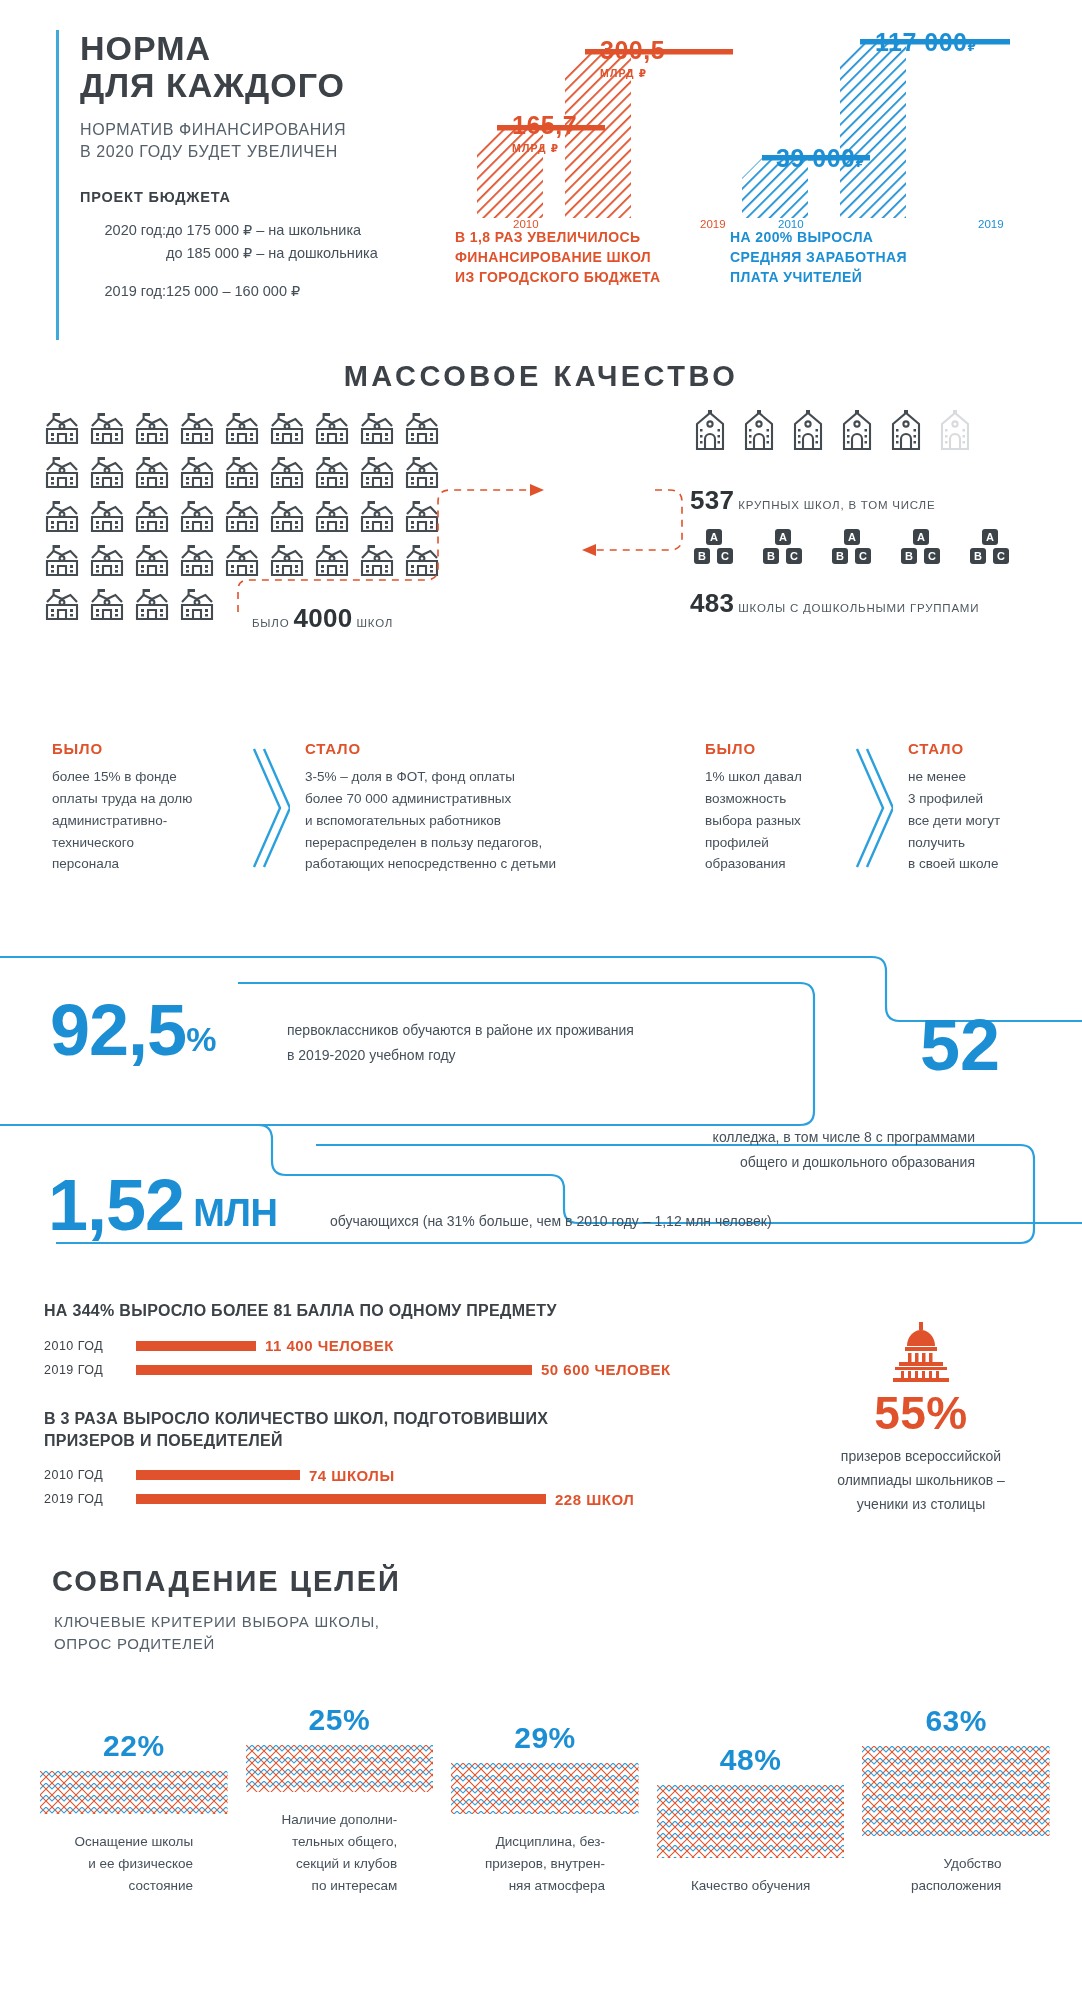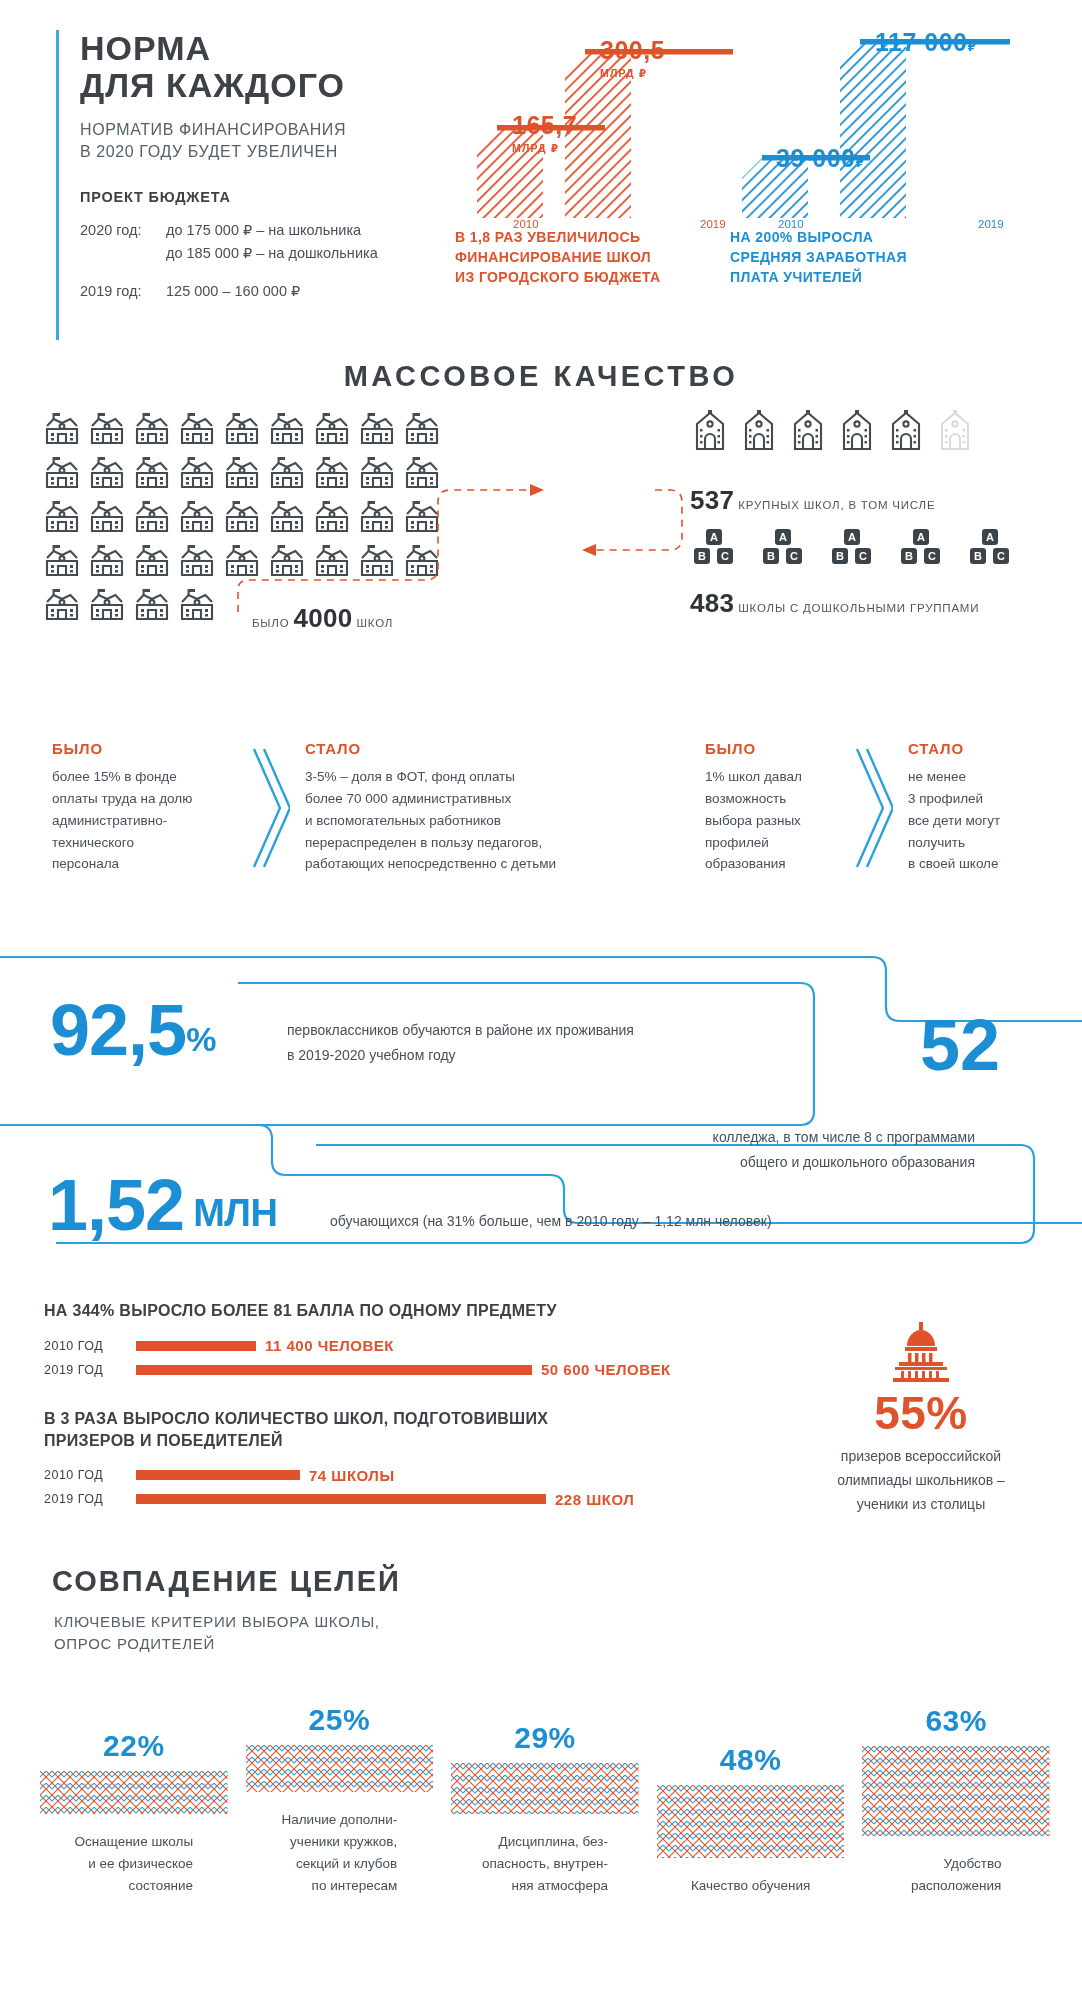--- a/index.html
+++ b/index.html
@@ -22,21 +22,21 @@
   .sub{
     margin-top:14px;font-size:16px;line-height:1.38;letter-spacing:.6px;
     color:#55606a;text-transform:uppercase;
   }
   .blk-title{
     margin-top:26px;font-size:14.5px;font-weight:bold;letter-spacing:.8px;
     color:#3c4247;text-transform:uppercase;
   }
   .budget{margin-top:14px;font-size:14.5px;line-height:1.62;color:#46505a;}
   .budget .row{display:flex;}
-  .budget .yr{width:86px;flex:0 0 86px;}
+  .budget .yr{width:86px;flex:0 0 86px;text-align:right;}
   .budget .v{flex:1;}
   .budget .gap{height:14px;}
 
   
   .step-chart{position:absolute;}
   .stepsvg{display:block;}
   .sc-val{position:absolute;font-weight:bold;letter-spacing:.5px;}
   .sc-val .big{font-size:25px;display:block;line-height:1;}
   .sc-val .unit{font-size:10.5px;display:block;margin-top:4px;letter-spacing:1.2px;}
   .sc-year{position:absolute;font-size:11.5px;}
@@ -1113,33 +1113,33 @@
             <div>состояние</div>
           </div>
         </div>
         <div class="col">
           <div class="v">25%</div>
           <div style="width: 100%; line-height: 0;"><svg width="100%" height="47" preserveAspectRatio="none">
               <rect x="0" y="0" width="100%" height="47" fill="url(#netPat)"></rect>
             </svg></div>
           <div class="lb">
             <div>Наличие дополни-</div>
-            <div>ученики кружков,</div>
+            <div>тельных общего,</div>
             <div>секций и клубов</div>
             <div>по интересам</div>
           </div>
         </div>
         <div class="col">
           <div class="v">29%</div>
           <div style="width: 100%; line-height: 0;"><svg width="100%" height="51" preserveAspectRatio="none">
               <rect x="0" y="0" width="100%" height="51" fill="url(#netPat)"></rect>
             </svg></div>
           <div class="lb">
             <div>Дисциплина, без-</div>
-            <div>опасность, внутрен-</div>
+            <div>призеров, внутрен-</div>
             <div>няя атмосфера</div>
           </div>
         </div>
         <div class="col">
           <div class="v">48%</div>
           <div style="width: 100%; line-height: 0;"><svg width="100%" height="73" preserveAspectRatio="none">
               <rect x="0" y="0" width="100%" height="73" fill="url(#netPat)"></rect>
             </svg></div>
           <div class="lb">
             <div>Качество обучения</div>

